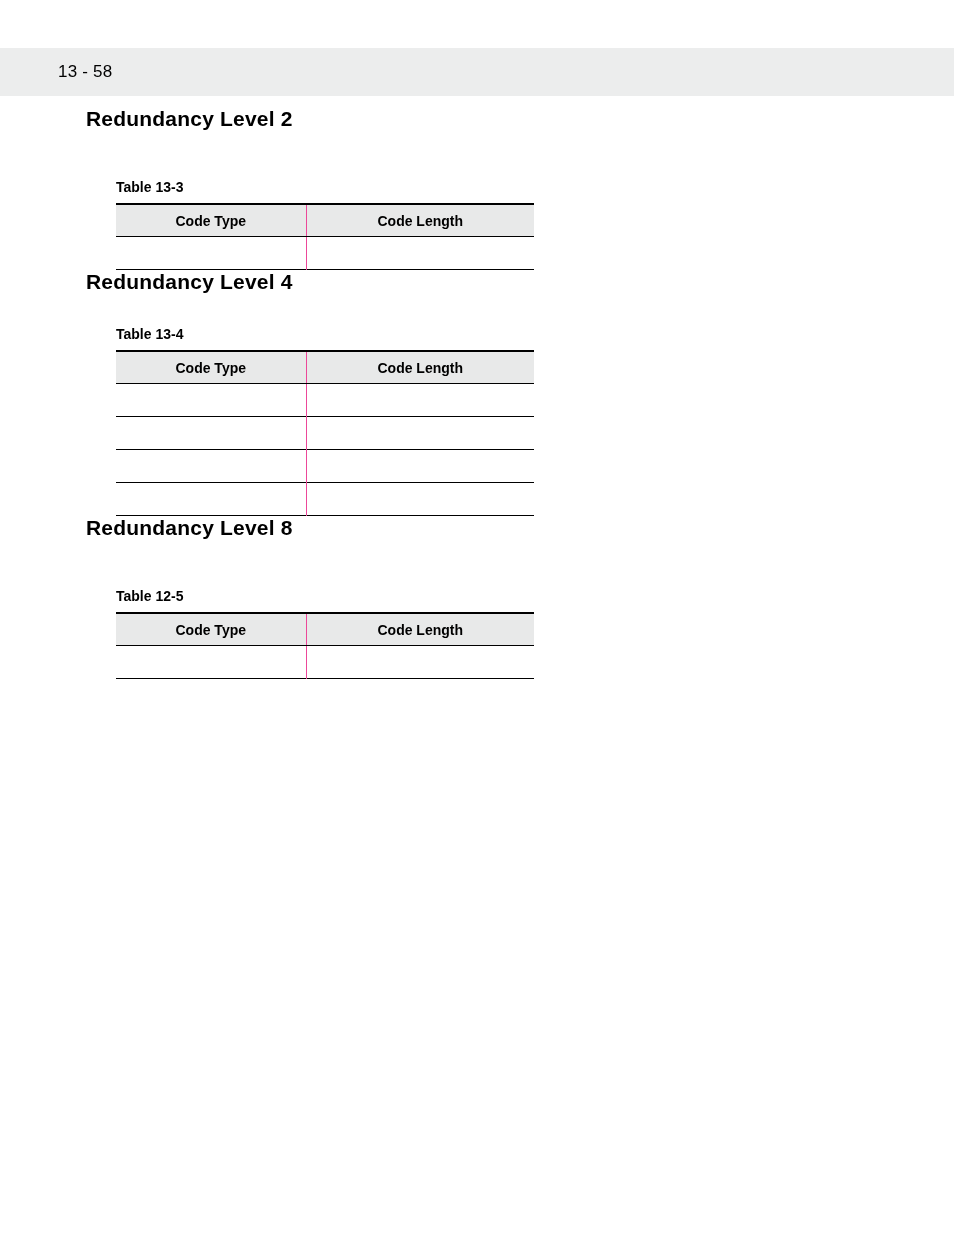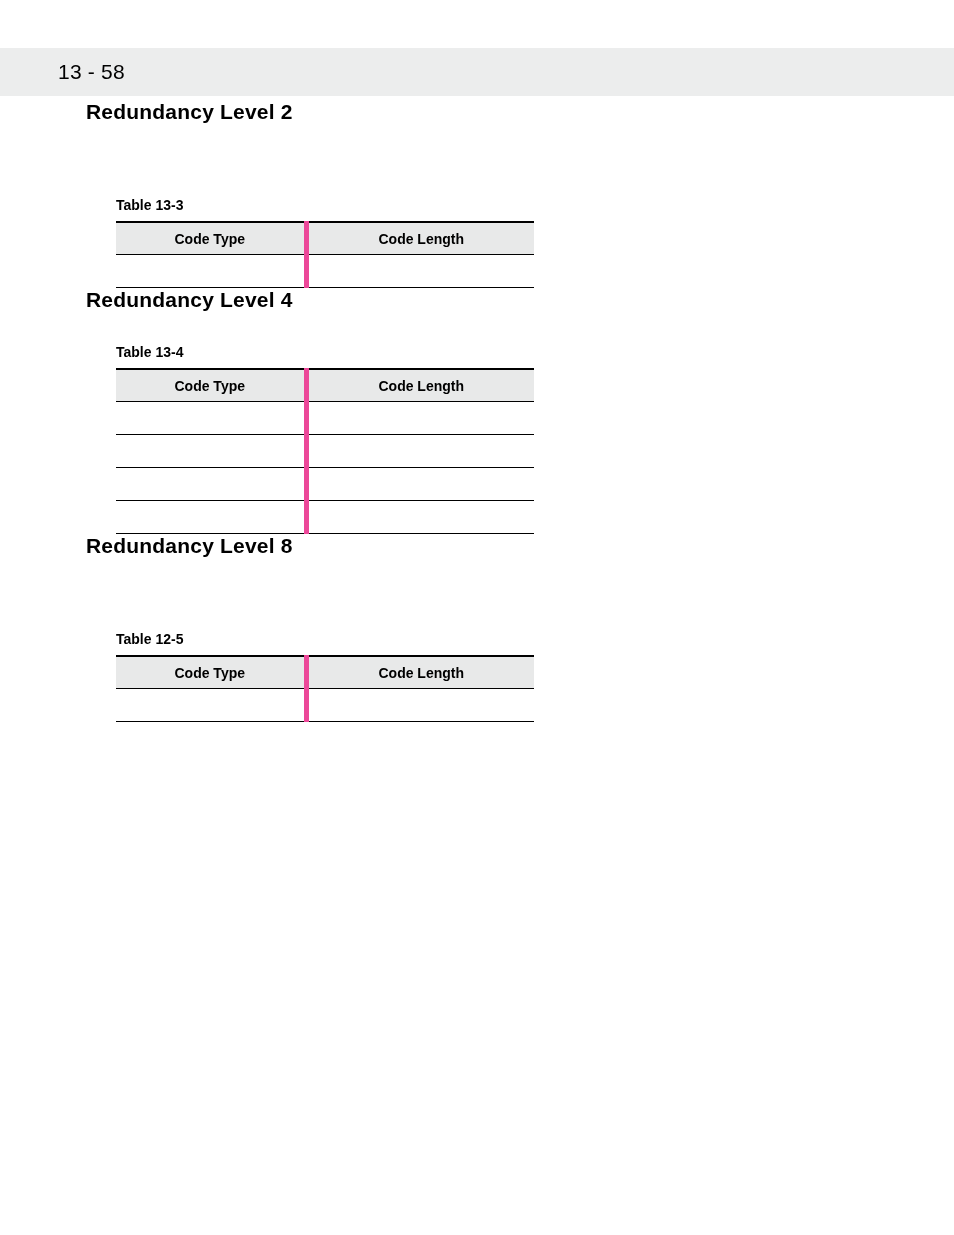--- a/index.html
+++ b/index.html
@@ -15,44 +15,44 @@
     position: relative;
     box-sizing: border-box;
   }
   .header-bar {
     background: #eceded;
     height: 48px;
     display: flex;
     align-items: center;
     padding-left: 58px;
     margin-top: 48px;
-    font-size: 21px;
+    font-size: 17px;
     letter-spacing: 0.2px;
     color: #000;
     font-family: "Arial Narrow", Arial, Helvetica, sans-serif;
   }
   .header-bar .pagenum {
     margin-right: 6px;
   }
   .content {
-    padding: 4px 0 0 86px;
+    padding: 11px 0 0 86px;
   }
   h2.section {
     font-family: "Arial Narrow", Arial, Helvetica, sans-serif;
     font-weight: 700;
     font-size: 21px;
     letter-spacing: 0.2px;
     margin: 0;
   }
   .sec1 { margin-top: 60px; }
   .sec2 { margin-top: 32px; }
   .sec3 { margin-top: 32px; }
   .table-block {
     margin-left: 30px;
-    margin-top: 73px;
+    margin-top: 48px;
   }
   .table-caption {
     font-family: "Arial Narrow", Arial, Helvetica, sans-serif;
     font-weight: 700;
     font-size: 14px;
     margin-bottom: 8px;
   }
   table.data {
     border-collapse: collapse;
     width: 418px;
@@ -63,21 +63,21 @@
     background: #e8e9e9;
     font-family: "Arial Narrow", Arial, Helvetica, sans-serif;
     font-weight: 700;
     font-size: 14px;
     text-align: center;
     padding: 8px 0 7px 0;
     border-bottom: 1px solid #000;
   }
   table.data th:first-child,
   table.data td:first-child {
-    border-right: 5px solid #ec4899;
+    border-right: 1px solid #ec4899;
   }
   table.data td {
     height: 32px;
     padding: 0;
     border-top: 1px solid #000;
   }
   table.data tbody tr:first-child td {
     border-top: none;
   }
   .col1 { width: 190px; }

